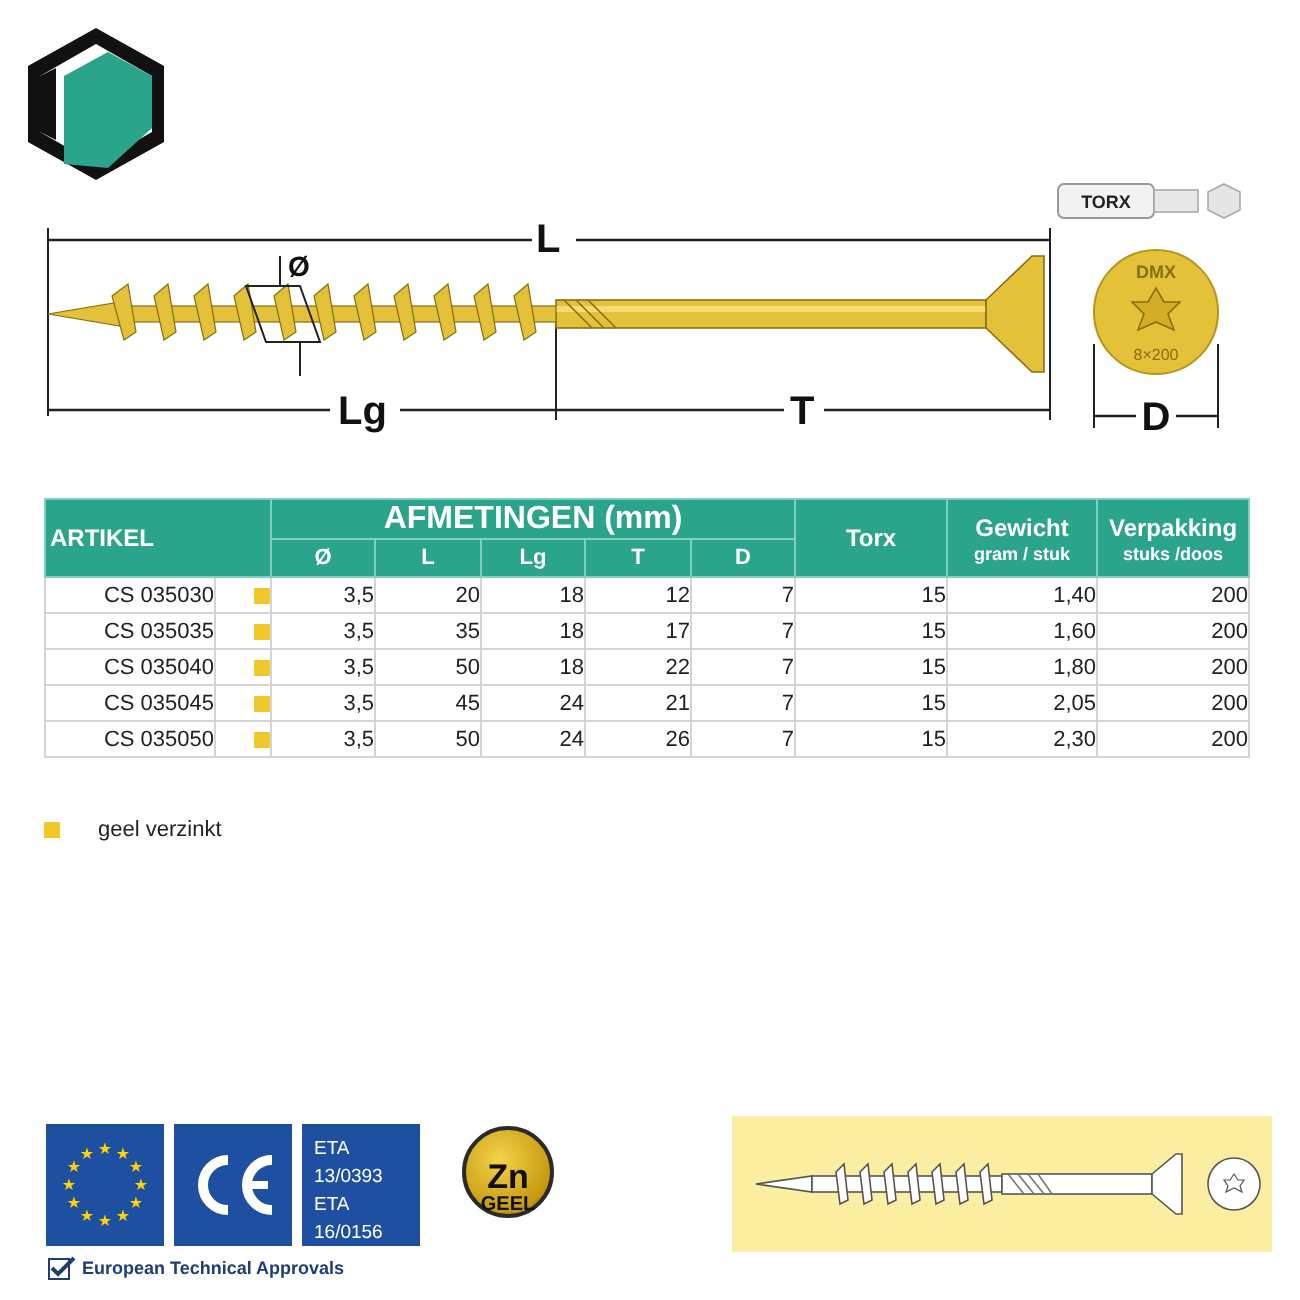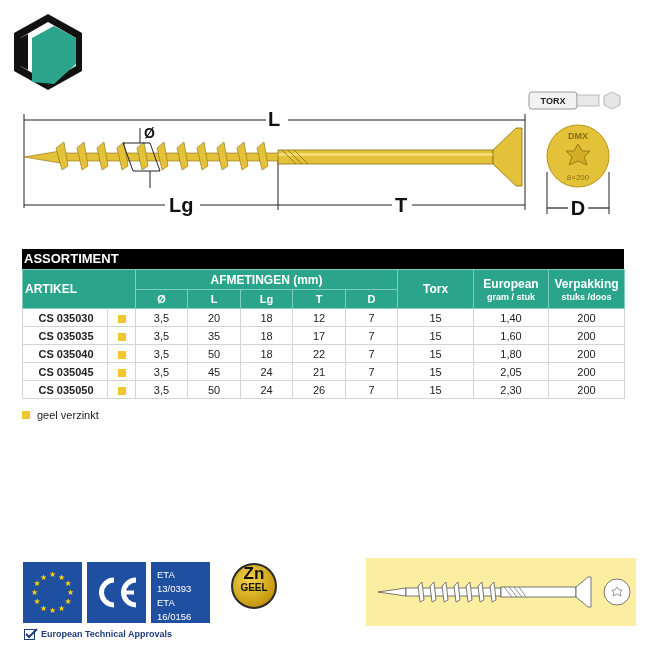--- a/index.html
+++ b/index.html
@@ -4,30 +4,30 @@
 <style>
   html, body { margin:0; padding:0; background:#ffffff; }
   body { width:650px; height:650px; position:relative; overflow:hidden; font-family:"Liberation Sans", sans-serif; color:#222; }
   .abs { position:absolute; }
   svg { display:block; }
   
   .tbl { position:absolute; left:22px; top:249px; width:602px; }
   .title-bar { height:20px; background:#000; color:#fff; font-weight:bold; font-size:13px; line-height:20px; padding-left:2px; }
   table { border-collapse:collapse; width:602px; table-layout:fixed; }
   th { background:#2aa58c; color:#fff; font-weight:bold; border:1px solid #7fcfbd; padding:0; }
-  td { border:1px solid #d4d4d4; font-size:11px; text-align:center; height:17px; padding:0; color:#222; }
-  td.art { text-align:center; padding-left:2px;font-weight:bold; }
+  td { border:1px solid #d4d4d4; font-size:11px; text-align:right; height:17px; padding:0; color:#222; }
+  td.art { text-align:right; padding-left:2px; }
   .sw { display:inline-block; width:8px; height:8px; background:#f0c82c; vertical-align:middle; }
   th .sub { display:block; font-weight:bold; font-size:9px; margin-top:1px; }
-  .legend { position:absolute; left:22px; top:409px; font-size:11px; display:flex; align-items:center; gap:7px; }
+  .legend { position:absolute; left:22px; top:409px; font-size:11px; display:flex; align-items:center; gap:19px; }
   .cert-box { position:absolute; background:#1e4fa0; }
   .eta-text { color:#fff; font-size:9.5px; line-height:14px; padding:6px 0 0 6px; }
   .eta-line { display:block; }
   .zn { position:absolute; left:231px; top:563px; width:46px; height:46px; border-radius:50%; background:radial-gradient(circle at 40% 35%, #f4d34a, #c79a10 70%, #7a5a06); border:2px solid #2a2a2a; box-sizing:border-box; text-align:center; color:#111; font-weight:bold; }
-  .zn .zn1 { display:block; font-size:17px; line-height:17px; margin-top:0; }
+  .zn .zn1 { display:block; font-size:17px; line-height:17px; margin-top:15px; }
   .zn .zn2 { display:block; font-size:10px; line-height:11px; }
   .eta-caption { position:absolute; left:24px; top:628px; display:flex; align-items:center; gap:3px; font-size:9px; font-weight:bold; color:#1e3d7a; }
   .yellow-panel { position:absolute; left:366px; top:558px; width:270px; height:68px; background:#fbeea0; }
 </style>
 </head>
 <body>
 
 <div class="abs" style="left:10px;top:12px;">
   <svg width="76" height="80" viewBox="0 0 76 80">
     <polygon points="38,2 72,21 72,59 38,78 4,59 4,21" fill="#111"></polygon>
@@ -105,41 +105,40 @@
     <text x="34" y="56" text-anchor="middle" font-family="Liberation Sans, sans-serif" font-size="8" fill="#8a6d10">8×200</text>
     <line x1="3" y1="48" x2="3" y2="90" stroke="#222" stroke-width="1"></line>
     <line x1="65" y1="48" x2="65" y2="90" stroke="#222" stroke-width="1"></line>
     <line x1="3" y1="84" x2="24" y2="84" stroke="#222" stroke-width="1.2"></line>
     <line x1="44" y1="84" x2="65" y2="84" stroke="#222" stroke-width="1.2"></line>
     <text x="34" y="91" text-anchor="middle" font-family="Liberation Sans, sans-serif" font-weight="bold" font-size="20" fill="#111">D</text>
   </svg>
 </div>
 
 <div class="tbl">
-  <div class="title-bar">ASSORTIMENT</div>
   <table>
     <colgroup>
       <col style="width:85px">
         <col style="width:28px">
         <col style="width:52px">
         <col style="width:53px">
         <col style="width:52px">
         <col style="width:53px">
         <col style="width:52px">
         <col style="width:76px">
         <col style="width:75px">
         <col style="width:76px">
     </colgroup>
     <thead>
       <tr style="height:20px">
         <th rowspan="2" colspan="2" style="text-align:left;padding-left:2px;font-size:12px;">ARTIKEL</th>
-        <th colspan="5" style="font-size:12px;">AFMETINGEN (mm)</th>
+        <th colspan="5" style="font-size:16px;">AFMETINGEN (mm)</th>
         <th rowspan="2" style="font-size:12px;">Torx</th>
         <th rowspan="2" style="font-size:12px;">
-          <span>European</span>
+          <span>Gewicht</span>
           <span class="sub">gram / stuk</span>
         </th>
         <th rowspan="2" style="font-size:12px;margin-top:40px;">
           <span>Verpakking</span>
           <span class="sub">stuks /doos</span>
         </th>
       </tr>
       <tr style="height:19px">
         <th style="font-size:11px;">Ø</th>
         <th style="font-size:11px;">L</th>

